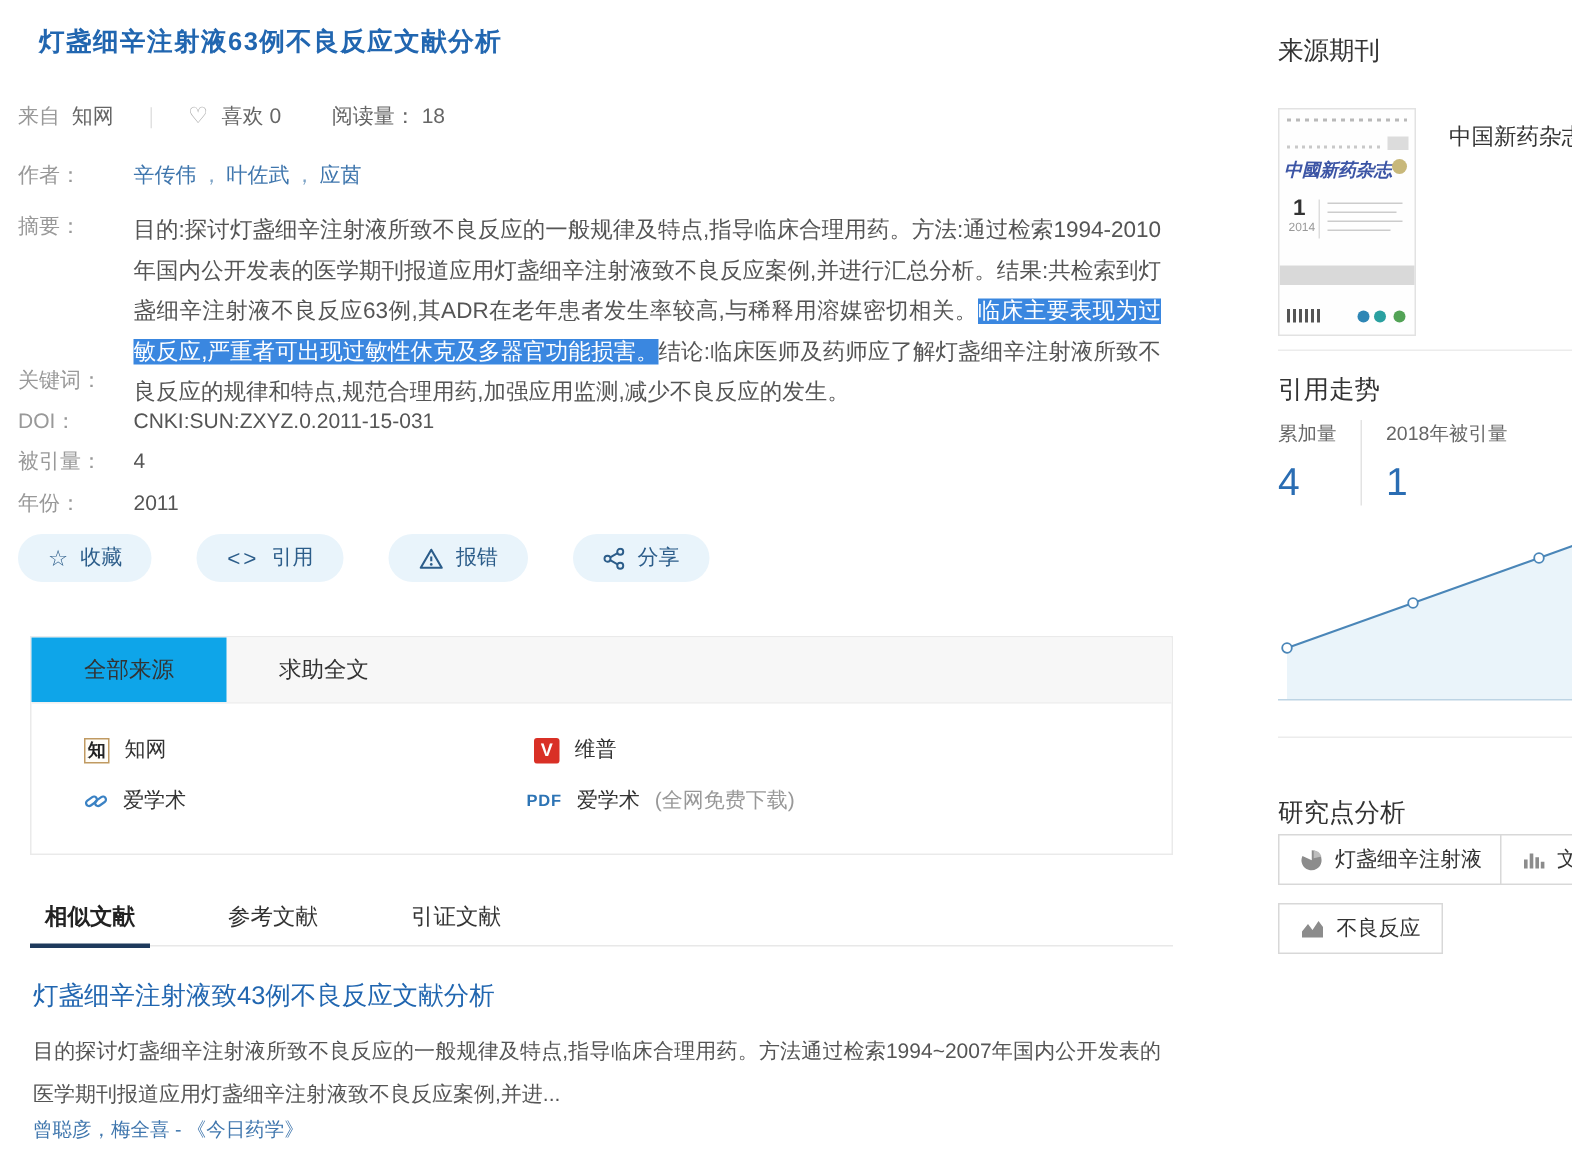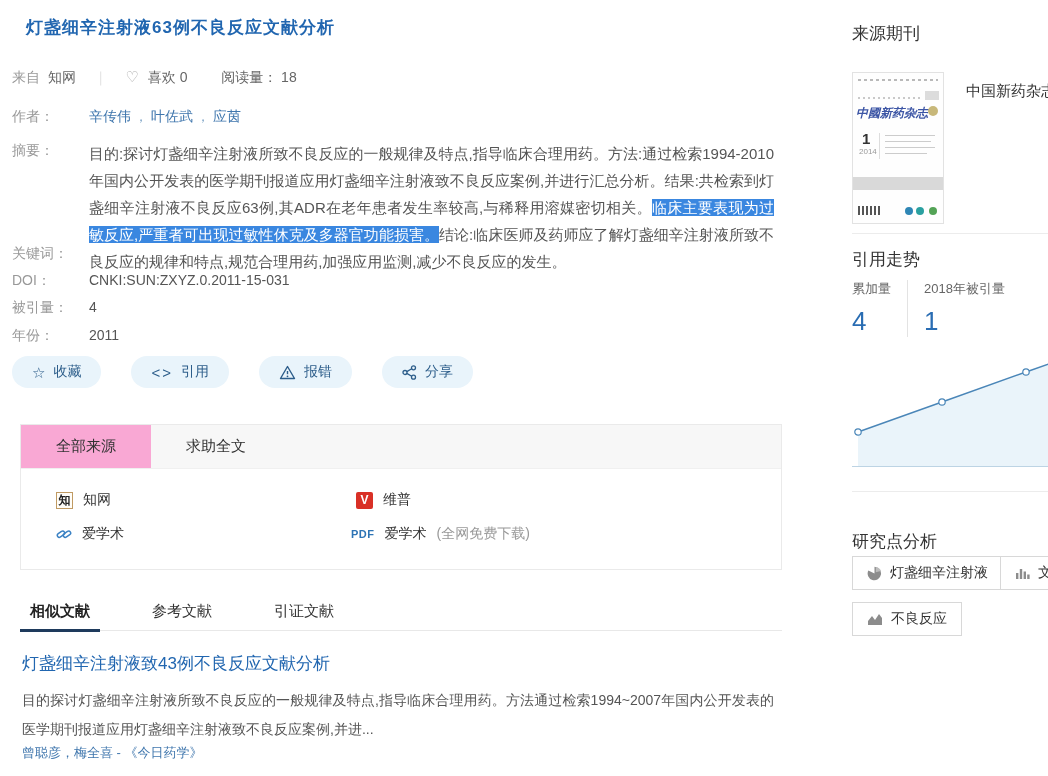--- a/index.html
+++ b/index.html
@@ -35,21 +35,21 @@
     background:#e9f4fb; border-radius:16px; color:#2c5d8a; font-size:14px; cursor:pointer; }
   .pill .gi { font-size:15px; line-height:1; }
   .pill svg { display:block; }
 
   
   .srcbox { position:absolute; left:10px; top:424px; width:762px; height:146px;
     border:1px solid #eaeaea; background:#fff; }
   .srctabs { display:flex; height:44px; background:#f7f7f7; border-bottom:1px solid #f0f0f0; }
   .srctab { width:130px; display:flex; align-items:center; justify-content:center;
     font-size:15px; color:#333; cursor:pointer; }
-  .srctab.active { background:#f9a8d4;text-align:right; }
+  .srctab.active { background:#0ea5e9;text-align:right; }
   .srcgrid { position:relative; height:100px; }
   .srcitem { position:absolute; display:flex; align-items:center; gap:10px; font-size:14px; color:#333; cursor:pointer; }
   .srcitem .note { color:#999; }
   .ic-zhiwang { width:17px; height:17px; border:1px solid #c09a62; background:#fffdf8; color:#222;
     font-size:12px; font-weight:bold; display:flex; align-items:center; justify-content:center;
     font-family:"DejaVu Serif","Liberation Serif",serif; }
   .ic-weipu { width:17px; height:17px; background:#d93026; border-radius:2px; color:#fff;
     font-size:12px; font-weight:bold; display:flex; align-items:center; justify-content:center; }
   .ic-pdf { color:#2d74b5; font-size:11px; font-weight:bold; letter-spacing:0.5px; }
 

